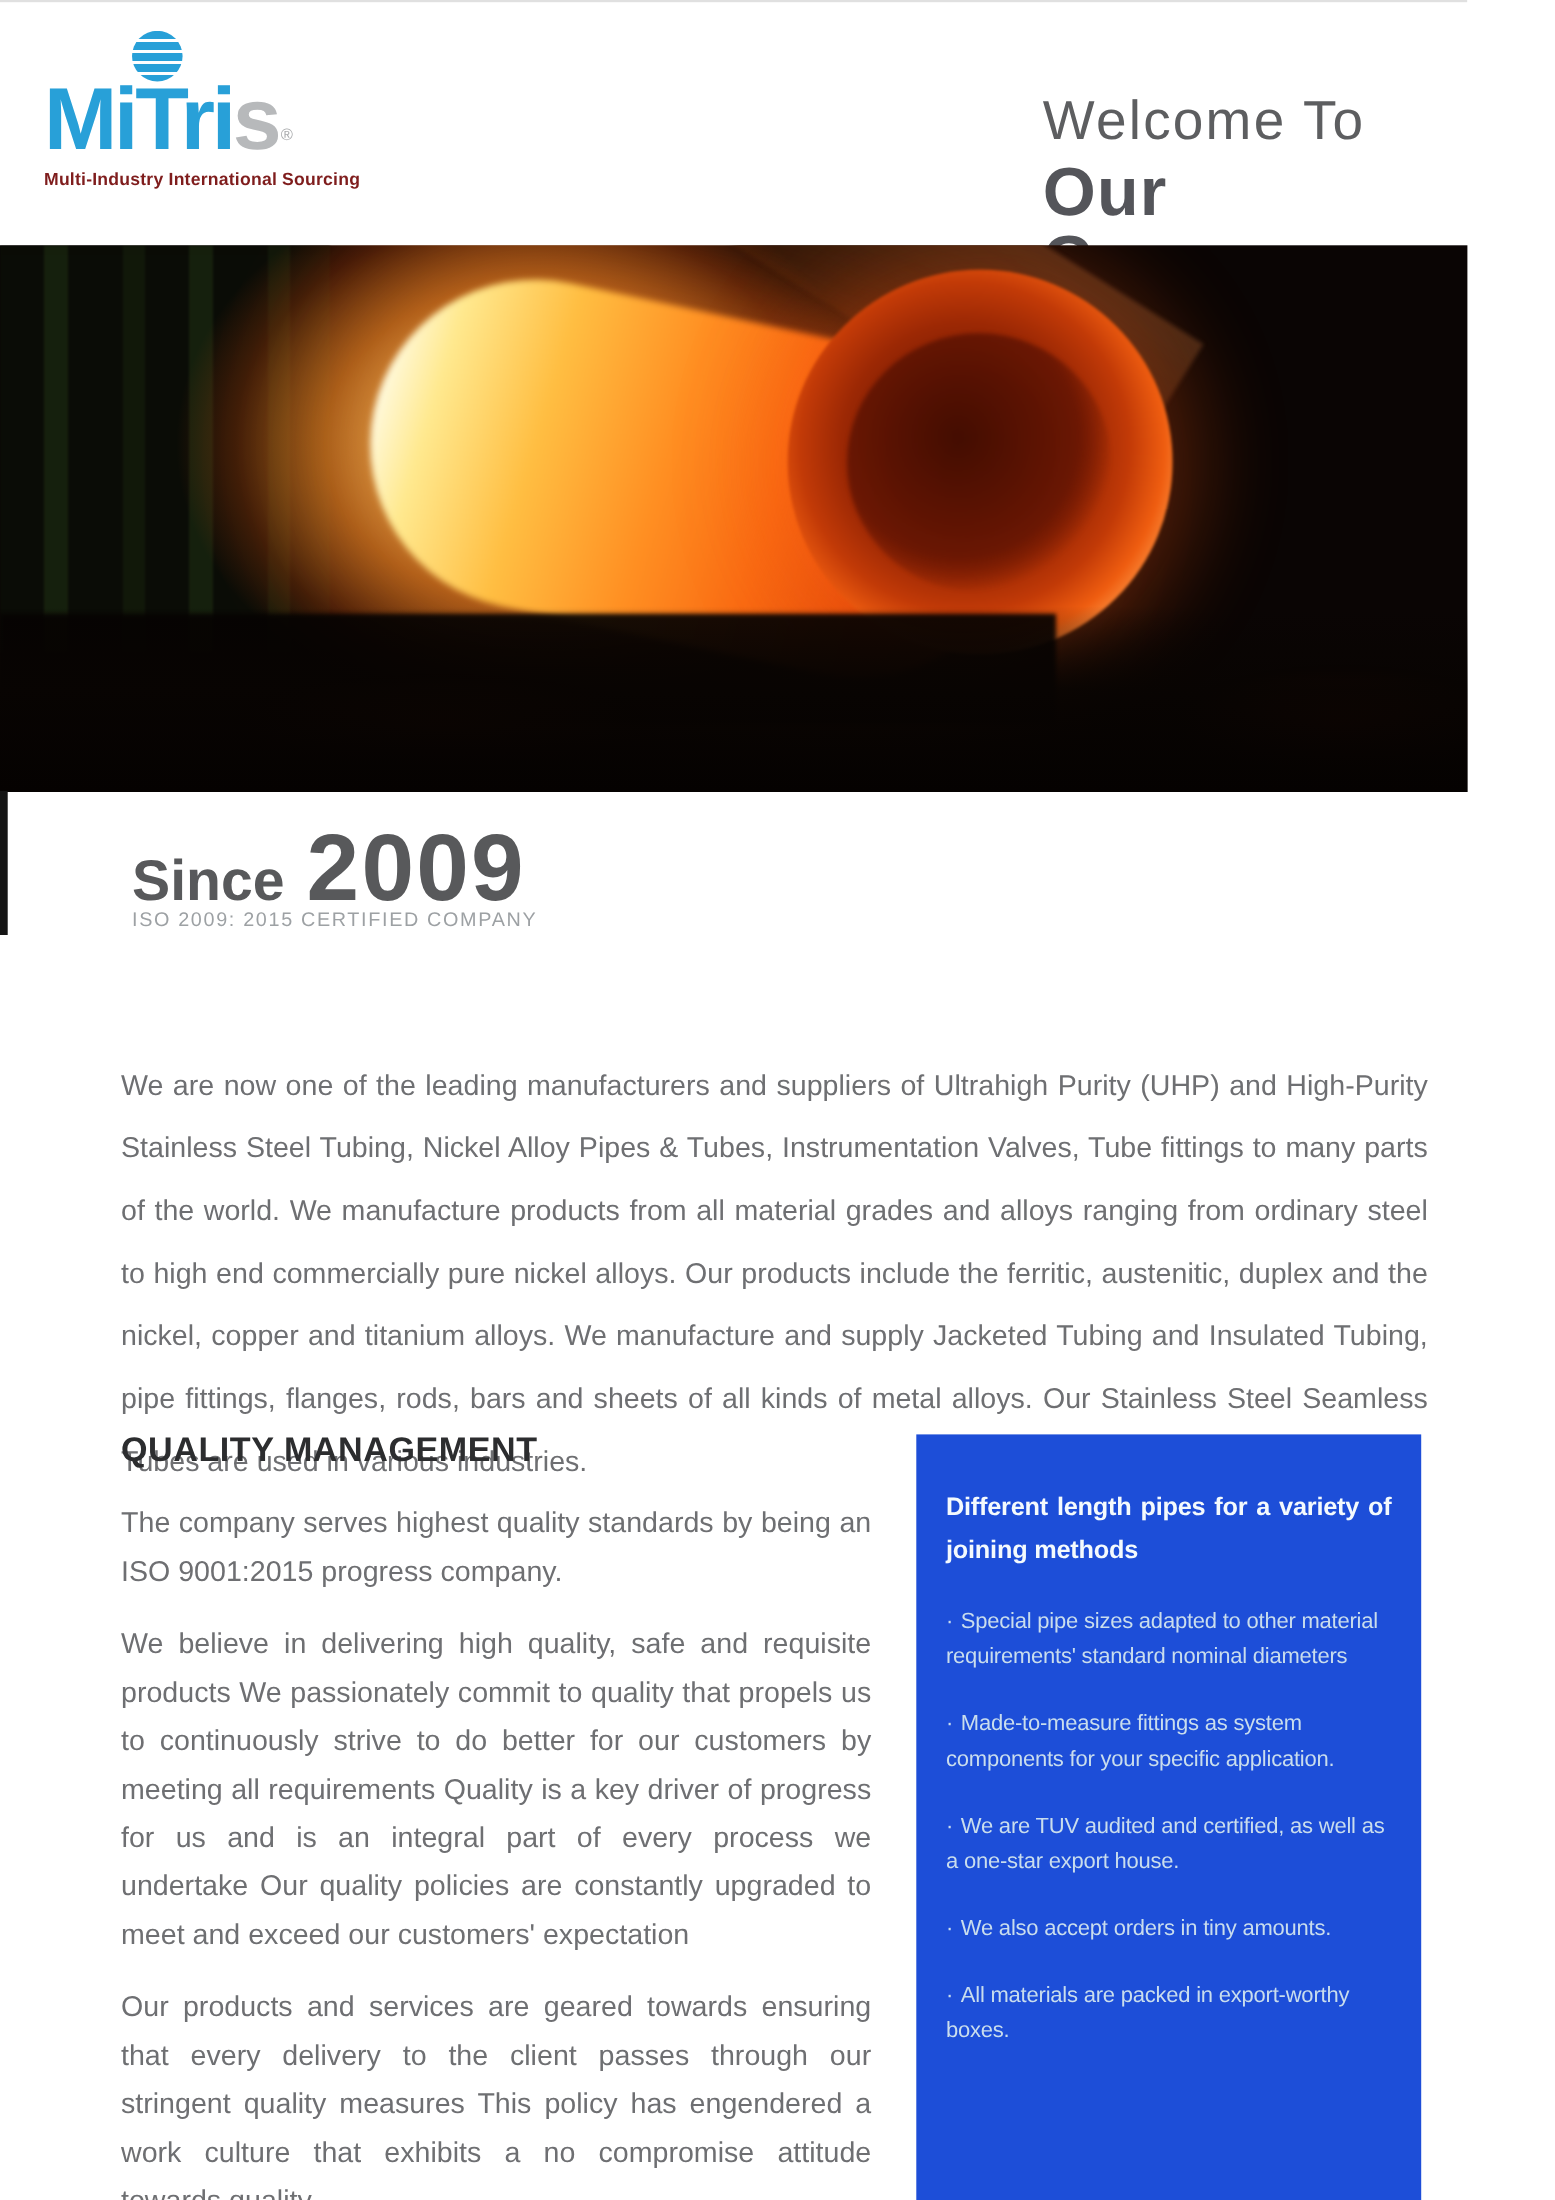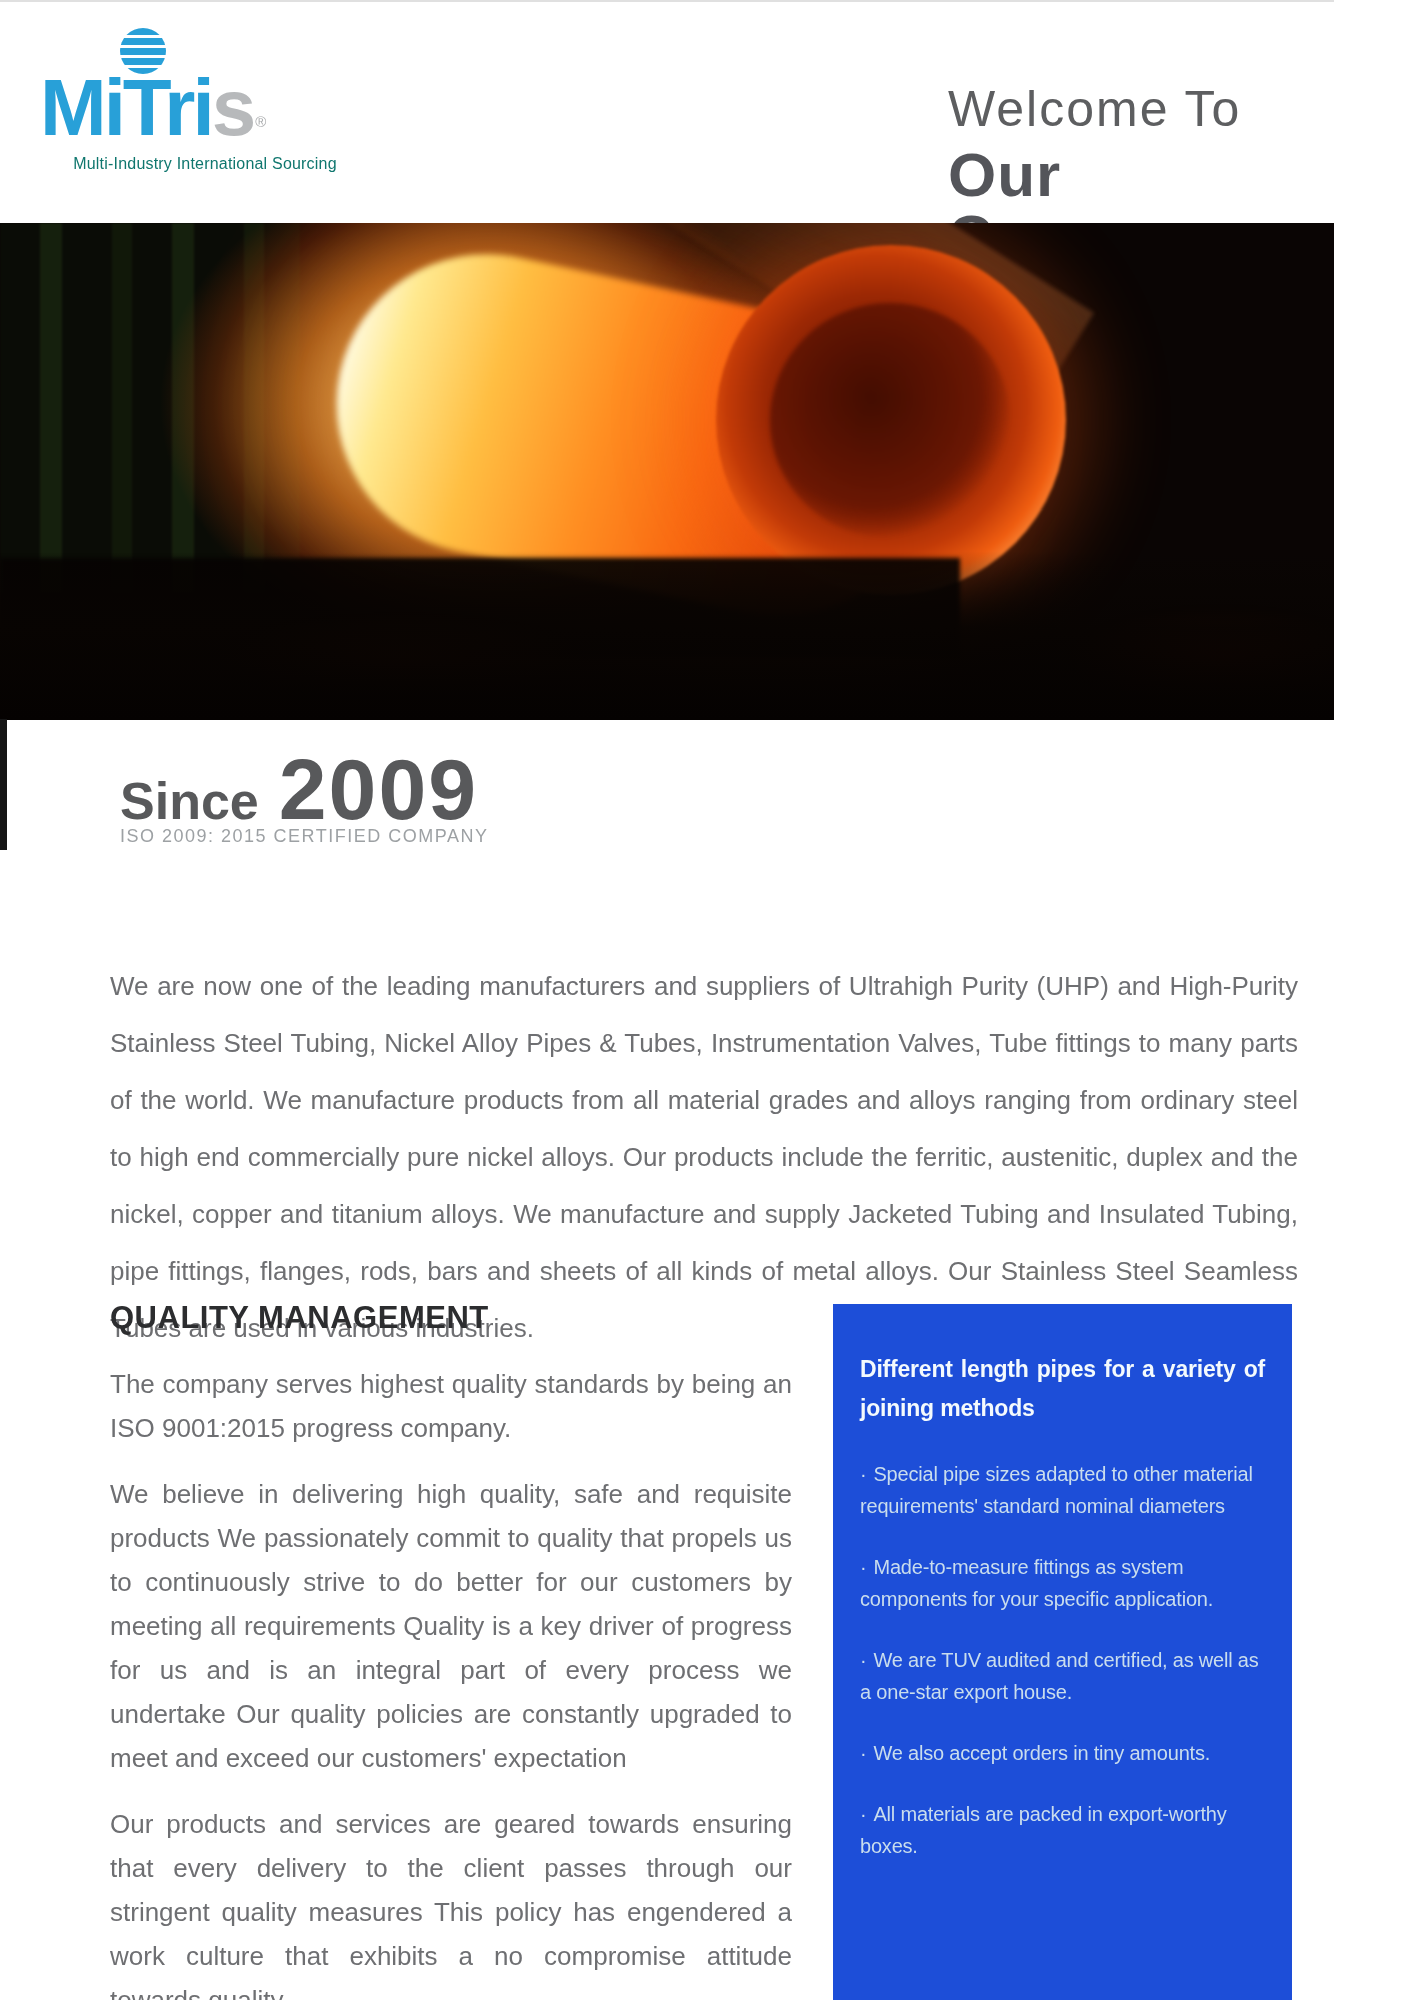--- a/index.html
+++ b/index.html
@@ -11,21 +11,21 @@
   .top-line{left:0;top:0;width:100%;height:2px;background:#e0e0e0;}
 
   
   .logo-block{left:40px;top:30px;width:330px;height:140px;}
   .brand-row{margin-top:38px;font-size:80px;font-weight:bold;letter-spacing:-3px;line-height:1;white-space:nowrap;}
   .brand-blue{color:#28a0d8;}
   .brand-gray{color:#b7b9bb;}
   .reg-mark{font-size:15px;color:#a9abad;font-weight:normal;letter-spacing:0;vertical-align:8px;margin-left:2px;}
   .globe{position:absolute;left:80px;top:-2px;width:46px;height:46px;border-radius:50%;
          background:repeating-linear-gradient(180deg,#28a0d8 0 7px,#ffffff 7px 10px);}
-  .tagline{margin-top:7px;font-size:16px;font-weight:normal;color:#0f766e;letter-spacing:0.2px;text-align:center;}
+  .tagline{margin-top:7px;font-size:16px;font-weight:bold;color:#7f1d1d;letter-spacing:0.2px;}
 
   .welcome-block{left:948px;top:84px;text-align:left;}
   .welcome-line1{font-size:50px;font-weight:400;color:#5d5e60;letter-spacing:2px;line-height:1.0;}
   .welcome-line2{font-size:62px;font-weight:bold;color:#54555a;letter-spacing:1px;line-height:1.0;margin-top:10px;}
 
   
   .hero{left:0;top:223px;width:1412px;height:497px;background:#0a0504;overflow:hidden;}
   .hero > div{position:absolute;}
   .hx-machinery{left:0;top:0;width:300px;height:370px;opacity:.85;filter:blur(1px);
      background:repeating-linear-gradient(90deg,#0b0e07 0 40px,#18250f 40px 62px,#0b0e07 62px 112px,#131c0b 112px 132px);}

